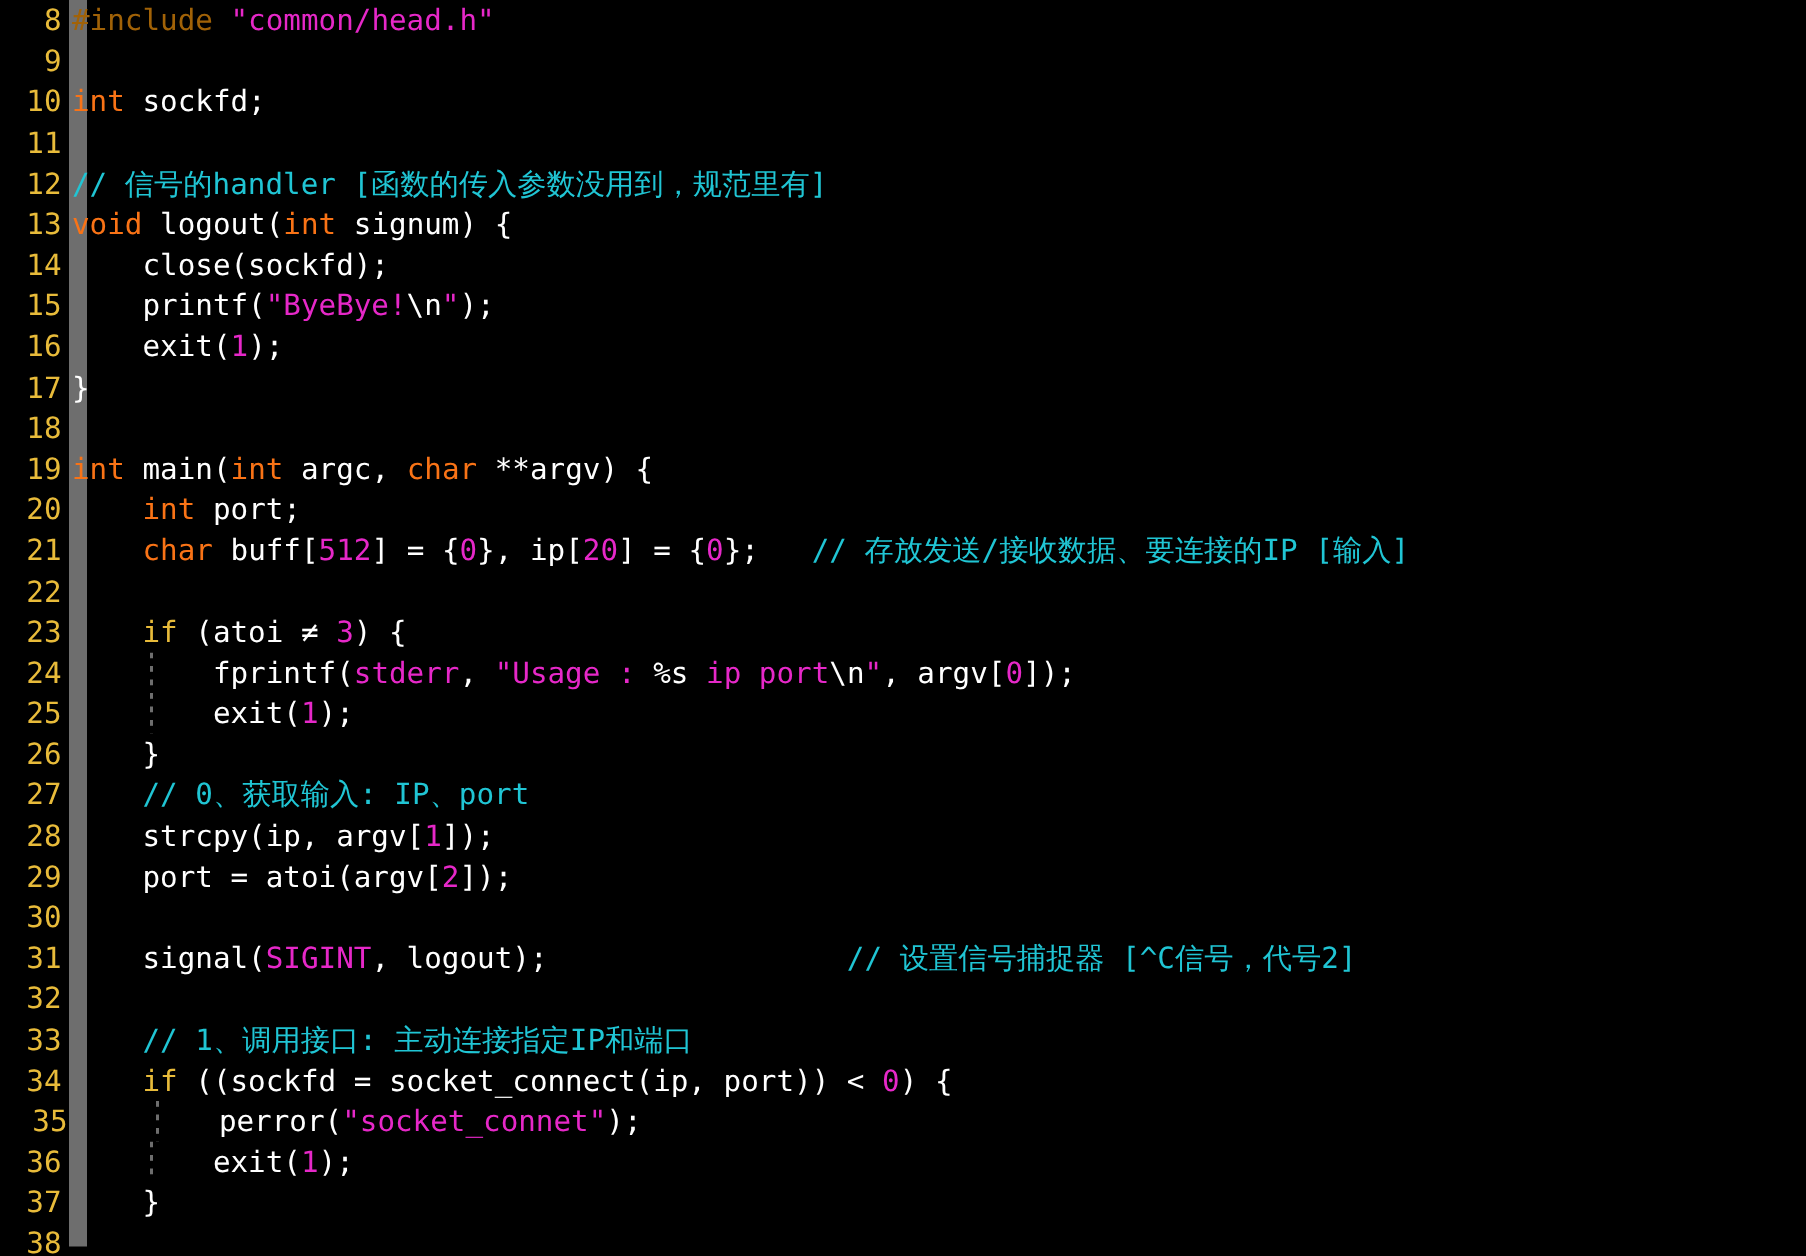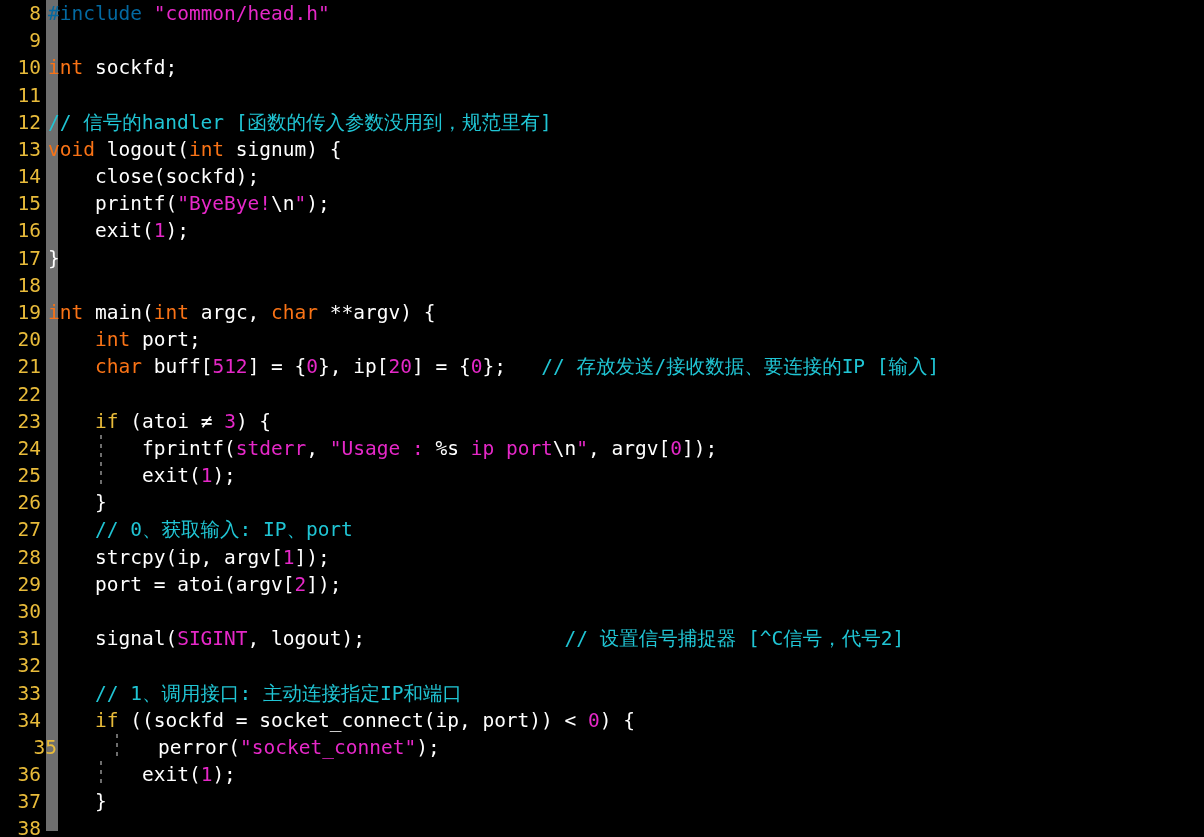--- a/index.html
+++ b/index.html
@@ -78,21 +78,21 @@
   }
 
   
   .tok-kw       { color: #f97316; }   
   .tok-ctrl     { color: #e8bb3a; }   
   .tok-str      { color: #e628c8; }   
   .tok-esc      { color: #ffffff; }   
   .tok-num      { color: #e628c8; }   
   .tok-const    { color: #e628c8; }   
   .tok-comment  { color: #20c5d4; }   
-  .tok-pre      { color: #0369a1; }   
+  .tok-pre      { color: #a16207; }   
   .tok-plain    { color: #ffffff; }
 </style>
 </head>
 <body>
 
 <div id="editor">
   <div id="gutter-bar"></div>
   <div id="code-lines">
       <div class="code-line" style="top: 0px; position: absolute; left: 0px; right: 0px;"><span class="lineno">8</span><span class="linetext"><span class="tok-pre">#include</span><span class="tok-plain"> </span><span class="tok-str">"common/head.h"</span></span></div>
       <div class="code-line" style="top: 27.18px; position: absolute; left: 0px; right: 0px;"><span class="lineno">9</span><span class="linetext"></span></div>
@@ -114,18 +114,18 @@
       <div class="code-line" style="top: 462.06px; position: absolute; left: 0px; right: 0px;"><span class="lineno">25</span><span class="indent-guide"></span><span class="linetext"><span class="tok-plain">        exit(</span><span class="tok-num">1</span><span class="tok-plain">);</span></span></div>
       <div class="code-line" style="top: 489.24px; position: absolute; left: 0px; right: 0px;"><span class="lineno">26</span><span class="linetext"><span class="tok-plain">    }</span></span></div>
       <div class="code-line" style="top: 516.42px; position: absolute; left: 0px; right: 0px;"><span class="lineno">27</span><span class="linetext"><span class="tok-plain">    </span><span class="tok-comment">// 0、获取输入: IP、port</span></span></div>
       <div class="code-line" style="top: 543.6px; position: absolute; left: 0px; right: 0px;"><span class="lineno">28</span><span class="linetext"><span class="tok-plain">    strcpy(ip, argv[</span><span class="tok-num">1</span><span class="tok-plain">]);</span></span></div>
       <div class="code-line" style="top: 570.78px; position: absolute; left: 0px; right: 0px;"><span class="lineno">29</span><span class="linetext"><span class="tok-plain">    port = atoi(argv[</span><span class="tok-num">2</span><span class="tok-plain">]);</span></span></div>
       <div class="code-line" style="top: 597.96px; position: absolute; left: 0px; right: 0px;"><span class="lineno">30</span><span class="linetext"></span></div>
       <div class="code-line" style="top: 625.14px; position: absolute; left: 0px; right: 0px;"><span class="lineno">31</span><span class="linetext"><span class="tok-plain">    signal(</span><span class="tok-const">SIGINT</span><span class="tok-plain">, logout);                 </span><span class="tok-comment">// 设置信号捕捉器 [^C信号，代号2]</span></span></div>
       <div class="code-line" style="top: 652.32px; position: absolute; left: 0px; right: 0px;"><span class="lineno">32</span><span class="linetext"></span></div>
       <div class="code-line" style="top: 679.5px; position: absolute; left: 0px; right: 0px;"><span class="lineno">33</span><span class="linetext"><span class="tok-plain">    </span><span class="tok-comment">// 1、调用接口: 主动连接指定IP和端口</span></span></div>
       <div class="code-line" style="top: 706.68px; position: absolute; left: 0px; right: 0px;"><span class="lineno">34</span><span class="linetext"><span class="tok-plain">    </span><span class="tok-ctrl">if</span><span class="tok-plain"> ((sockfd = socket_connect(ip, port)) &lt; </span><span class="tok-num">0</span><span class="tok-plain">) {</span></span></div>
-      <div class="code-line" style="top: 733.86px; position: absolute; left: 16px; right: 0px; padding-left: 30px;"><span class="lineno">35</span><span class="indent-guide"></span><span class="linetext"><span class="tok-plain">        perror(</span><span class="tok-str">"socket_connet"</span><span class="tok-plain">);</span></span></div>
+      <div class="code-line" style="top: 733.86px; position: absolute; left: 4px; right: 0px; padding-left: 30px;"><span class="lineno">35</span><span class="indent-guide"></span><span class="linetext"><span class="tok-plain">        perror(</span><span class="tok-str">"socket_connet"</span><span class="tok-plain">);</span></span></div>
       <div class="code-line" style="top: 761.04px; position: absolute; left: 0px; right: 0px;"><span class="lineno">36</span><span class="indent-guide"></span><span class="linetext"><span class="tok-plain">        exit(</span><span class="tok-num">1</span><span class="tok-plain">);</span></span></div>
       <div class="code-line" style="top: 788.22px; position: absolute; left: 0px; right: 0px;"><span class="lineno">37</span><span class="linetext"><span class="tok-plain">    }</span></span></div>
       <div class="code-line" style="top: 815.4px; position: absolute; left: 0px; right: 0px;"><span class="lineno">38</span><span class="linetext"></span></div>
     </div>
 </div>
 
 </body></html>

